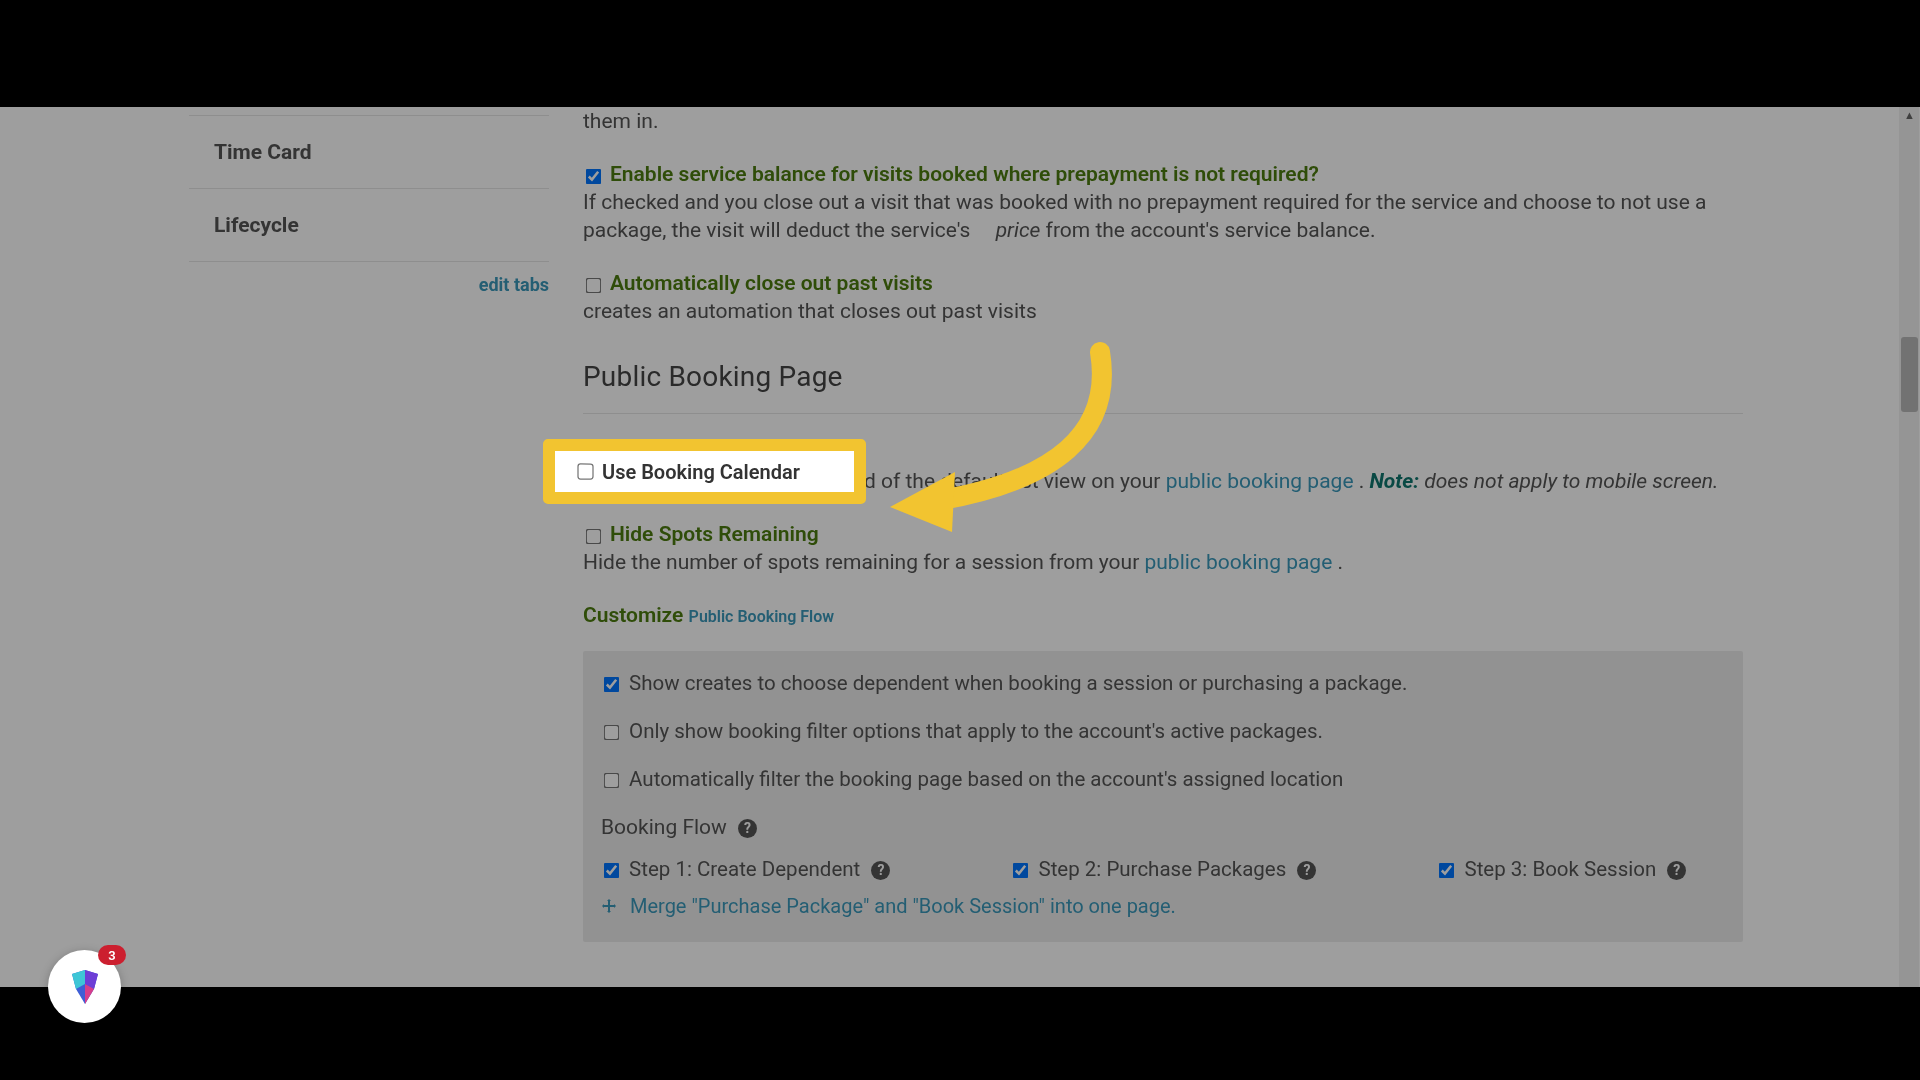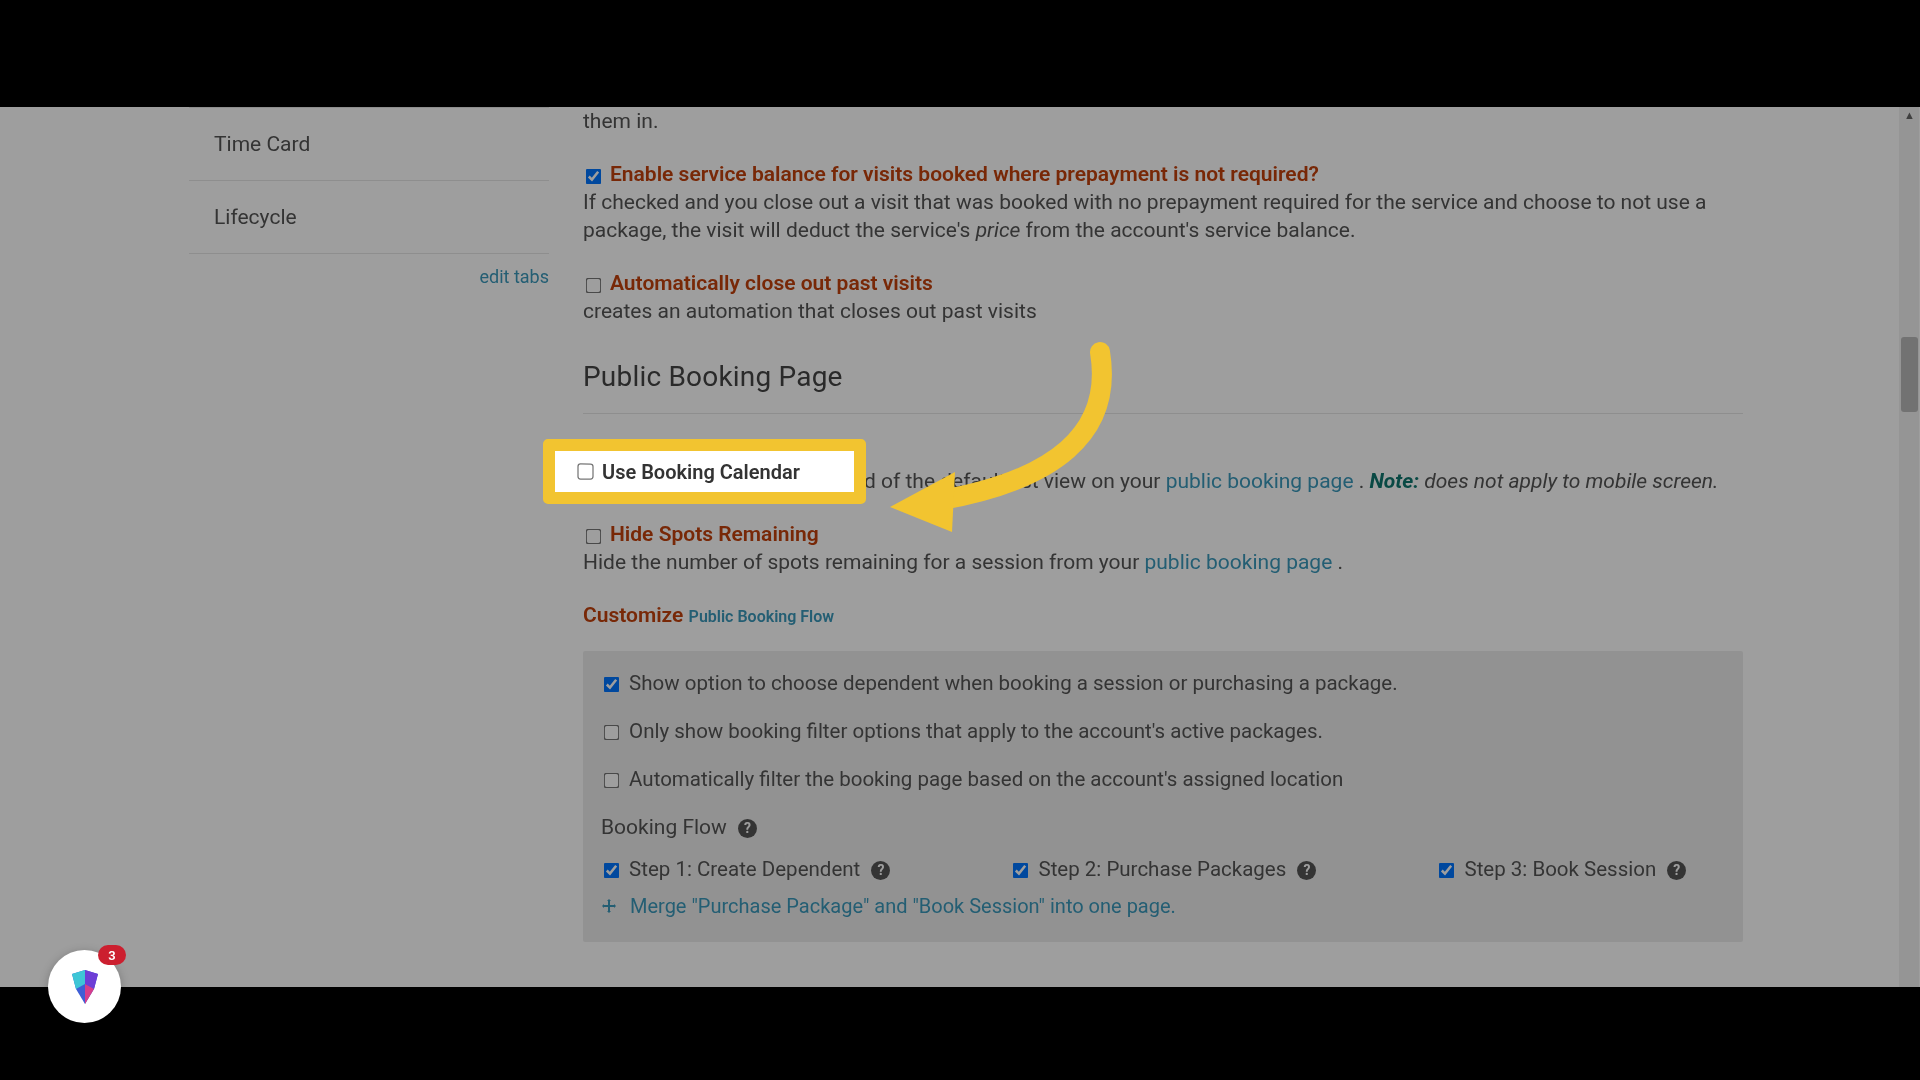--- a/index.html
+++ b/index.html
@@ -1,24 +1,24 @@
 <!DOCTYPE html>
 <html><head>
 <meta charset="utf-8">
 <style>
   html, body { margin:0; padding:0; background:#000; font-family:-apple-system,BlinkMacSystemFont,"Segoe UI",Roboto,Helvetica,Arial,sans-serif; }
   .viewport { position:relative; width:1920px; height:1080px; margin:0 auto; background:#000; overflow:hidden; }
   .browser { position:absolute; left:0; top:107px; width:1920px; height:880px; background:#fff; }
-  .sidebar { position:absolute; left:189px; top:0; width:360px; }
+  .sidebar { position:absolute; left:189px; top:8px; width:360px;font-weight:bold; }
   .sidebar-item { display:flex; align-items:center; height:72px; border-bottom:1px solid #e5e5e5; padding-left:25px; font-size:21px; color:#555; cursor:pointer; }
   .sidebar-item:first-child { border-top:1px solid #e5e5e5; }
   .edit-tabs { text-align:right; padding-top:12px; padding-right:0; color:#3a98ba; font-size:18px; cursor:pointer; }
   .content { position:absolute; left:583px; top:0; width:1160px; padding-right:20px; }
   .txt { font-size:21px; color:#555; line-height:28px; }
-  .label-strong { font-weight:600; color:#c2410c; }
+  .label-strong { font-weight:600; color:#4d7c0f; }
   .check { display:inline-block; vertical-align:middle; margin-right:6px; transform:scale(1.2); }
   .row { margin-bottom:25px; }
   .section-h2 { font-size:28px; font-weight:400; color:#444; margin:35px 0 20px; letter-spacing:.2px; }
   .hr { border:none; border-top:1px solid #e5e5e5; margin:0 0 25px; }
   a.link, .link { color:#3a98ba; text-decoration:none; cursor:pointer; }
   .note-i { font-style:italic; color:#0f766e; font-weight:700;text-align:right; }
   .note-i2 { font-style:italic; color:#555; }
   .customize-box { background:#ececec; padding:20px 18px 22px; border-radius:2px; }
   .customize-box .opt { margin-bottom:24px; font-size:20.5px; color:#555; }
   .booking-flow-title { font-size:21px; color:#555; margin:19px 0 18px; }
@@ -71,21 +71,21 @@
       <div class="edit-tabs">edit tabs</div>
     </div>
 
     <div class="content">
       <div class="txt" style="margin-bottom:25px;">them in.</div>
 
       <div class="row">
         <input type="checkbox" class="check" checked="" style="">
         <span class="txt label-strong">Enable service balance for visits booked where prepayment is not required?</span>
         <div class="txt">
-          <span>If checked and you close out a visit that was booked with no prepayment required for the service and choose to not use a package, the visit will deduct the service's </span><span style="font-style:italic;">price</span><span> from the account's service balance.</span>
+          <span>If checked and you close out a visit that was booked with no prepayment required for the service and choose to not use a package, the visit will deduct the service's </span><span style="font-style:italic;margin-left:20px;">price</span><span> from the account's service balance.</span>
         </div>
       </div>
 
       <div class="row">
         <input type="checkbox" class="check" style="">
         <span class="txt label-strong">Automatically close out past visits</span>
         <div class="txt">creates an automation that closes out past visits</div>
       </div>
 
       <div class="section-h2">Public Booking Page</div>
@@ -107,21 +107,21 @@
         </div>
       </div>
 
       <div class="row" style="margin-bottom:22px;">
         <span class="txt label-strong">Customize </span><a class="link" style="font-weight:600;">Public Booking Flow</a>
       </div>
 
       <div class="customize-box">
         <div class="opt">
           <input type="checkbox" class="check" checked="" style="">
-          <span>Show option to choose dependent when booking a session or purchasing a package.</span>
+          <span>Show creates to choose dependent when booking a session or purchasing a package.</span>
         </div>
         <div class="opt">
           <input type="checkbox" class="check" style="">
           <span>Only show booking filter options that apply to the account's active packages.</span>
         </div>
         <div class="opt">
           <input type="checkbox" class="check" style="">
           <span>Automatically filter the booking page based on the account's assigned location</span>
         </div>
 

